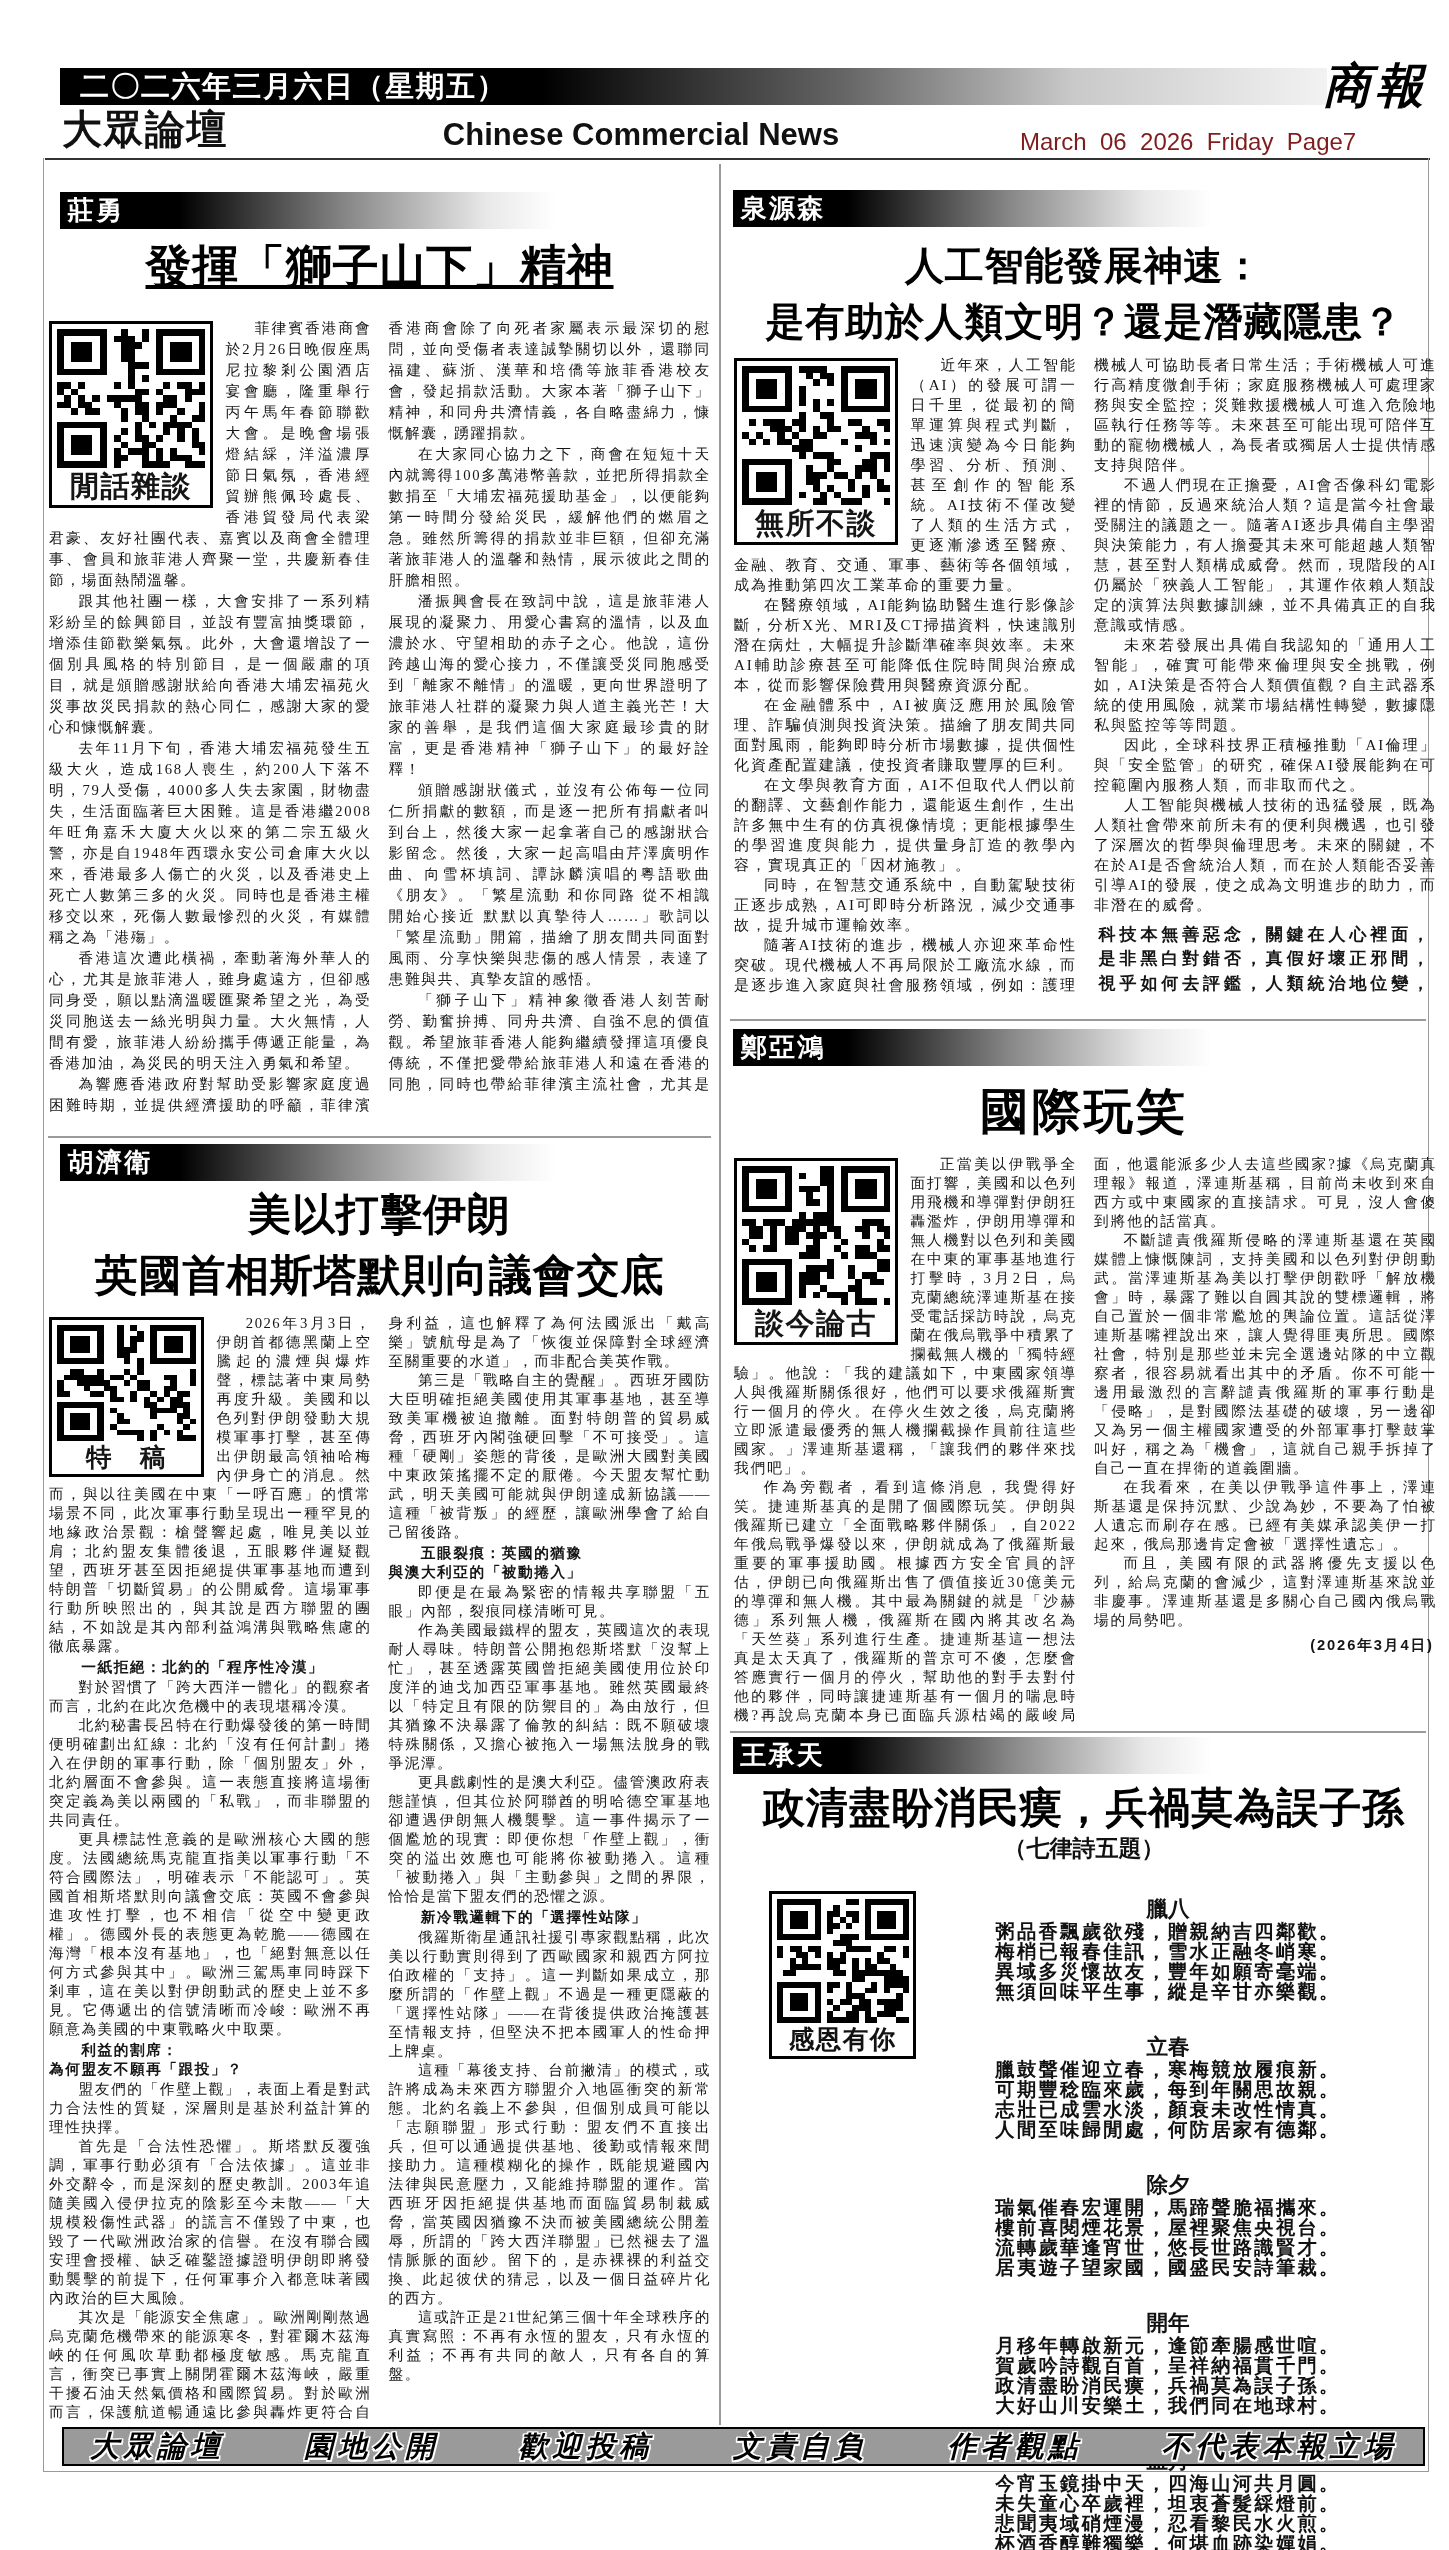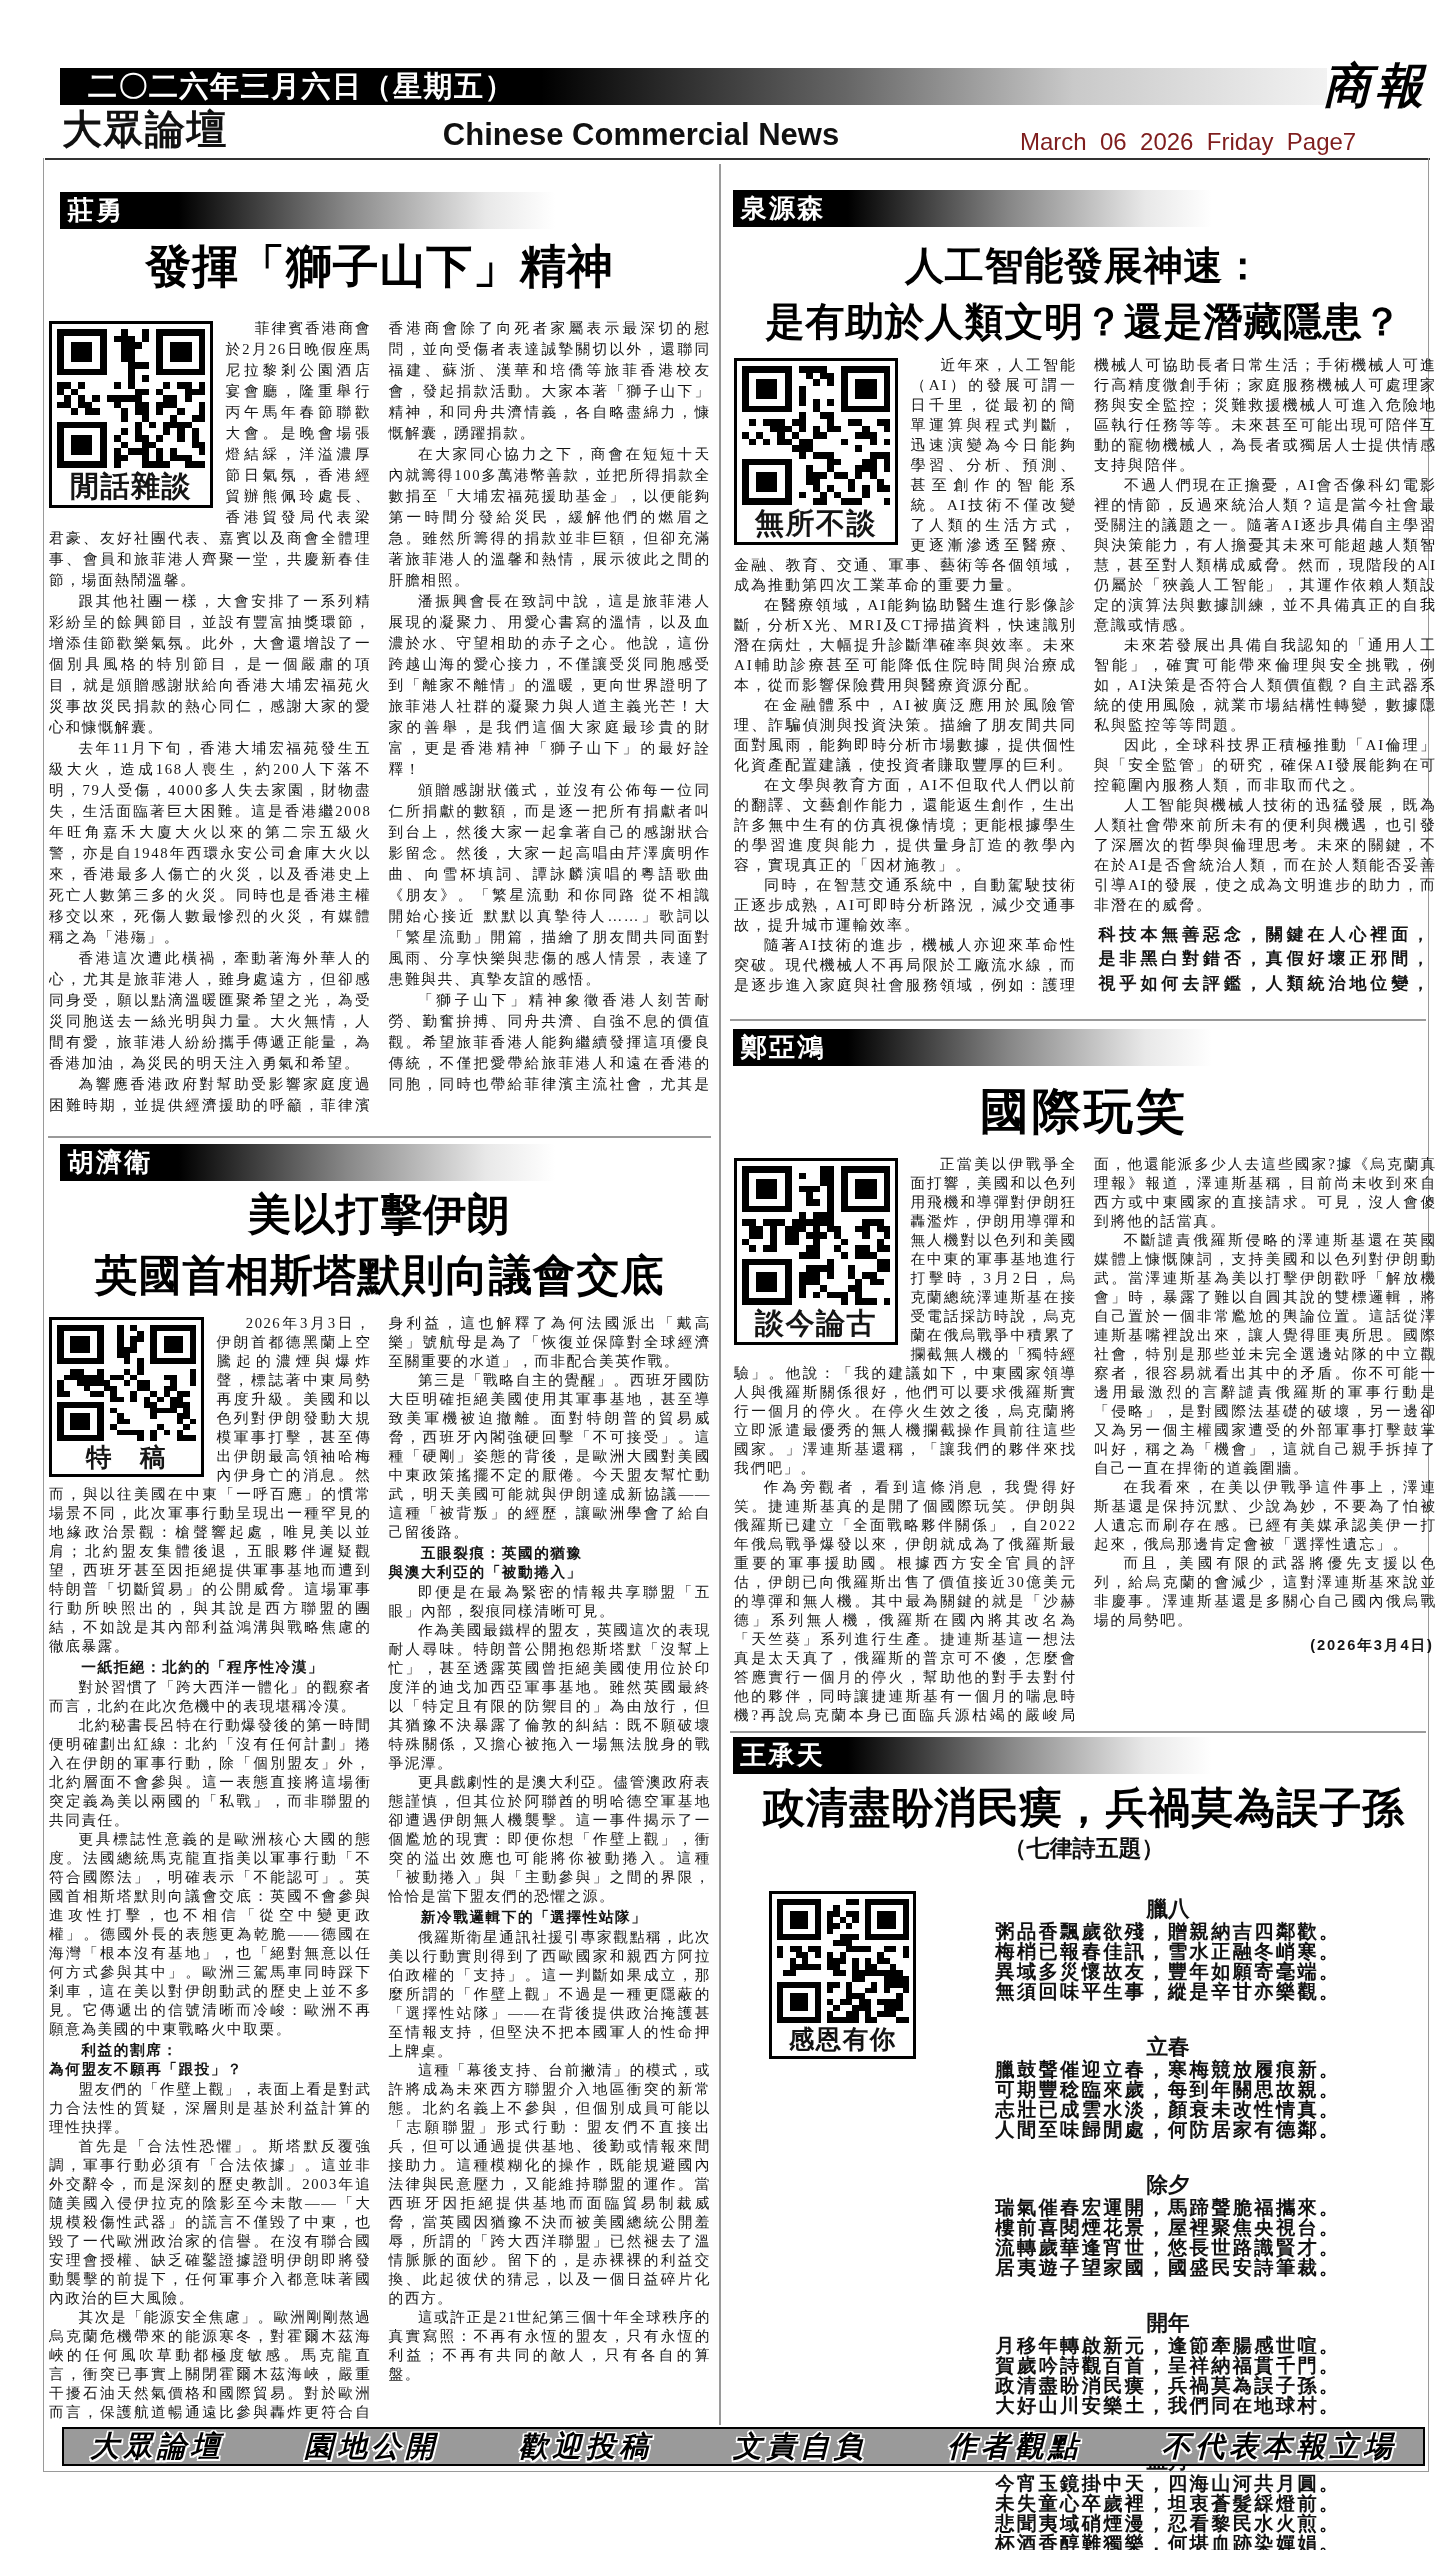--- a/index.html
+++ b/index.html
@@ -6,21 +6,21 @@
   body{
     width:1449px;height:2550px;position:relative;background:#fff;color:#111;
     font-family:"Liberation Serif","DejaVu Serif",serif;overflow:hidden;
   }
   .abs{position:absolute;}
   
   .date-banner{
     left:60px;top:68px;width:1267px;height:37px;
     background:linear-gradient(90deg,#000 0%,#000 38%,#666 62%,#c9c9c9 80%,#f2f2f2 100%);
     color:#fff;font-family:"Liberation Sans","DejaVu Sans",sans-serif;
-    font-weight:700;font-size:29px;line-height:37px;padding-left:28px;box-sizing:border-box;
+    font-weight:700;font-size:29px;line-height:37px;padding-left:20px;box-sizing:border-box;
     letter-spacing:1.5px;white-space:nowrap;
   }
   .masthead{
     left:1323px;top:62px;width:124px;height:46px;
     font-family:"DejaVu Serif",serif;font-weight:700;font-style:italic;
     font-size:48px;line-height:46px;letter-spacing:4.6px;color:#000;white-space:nowrap;
   }
   .section-title{
     left:62px;top:108px;font-family:"Liberation Sans","DejaVu Sans",sans-serif;
     font-weight:700;font-size:40px;line-height:43px;letter-spacing:1.5px;
@@ -103,21 +103,21 @@
 <div class="abs header-rule"></div>
 
 <div class="abs frame"></div>
 <div class="abs vdivider"></div>
 <div class="abs hdiv" style="left:48px;top:1136px;width:663px;"></div>
 <div class="abs hdiv" style="left:730px;top:1019px;width:696px;"></div>
 <div class="abs hdiv" style="left:730px;top:1731px;width:696px;"></div>
 
 <section>
   <div class="abs tag" style="left:60px;top:192px;width:495px;">莊勇</div>
-  <div class="abs headline" style="left:48px;top:233px;width:663px;font-size:46px;line-height:66px;">
+  <div class="abs headline" style="left:48px;top:233px;width:663px;font-size:46px;line-height:66px;text-decoration:underline;">
       <div>發揮「獅子山下」精神</div>
     </div>
   <div class="abs body-cols" id="a1-body" style="left:49px;top:318px;width:662px;height:816px;">
     <div class="qrbox">
       <div class="qr">
           <svg viewBox="0 0 21 21" shape-rendering="crispEdges" preserveAspectRatio="none">
             <rect width="21" height="21" fill="#fff"></rect>
             <rect x="9" y="0" width="1" height="1" fill="#000"></rect>
             <rect x="12" y="0" width="1" height="1" fill="#000"></rect>
             <rect x="8" y="1" width="1" height="1" fill="#000"></rect>

